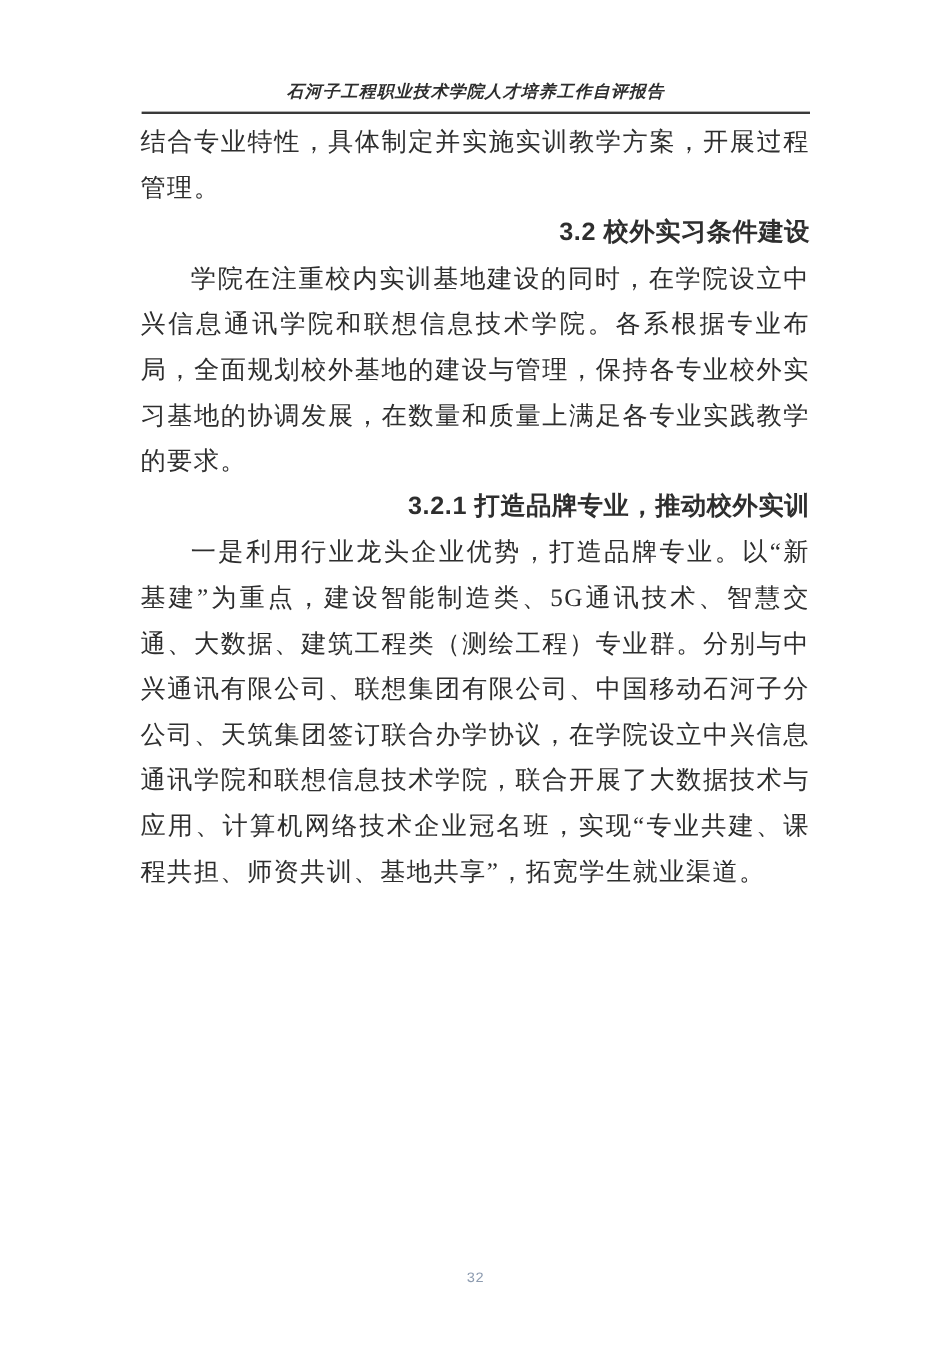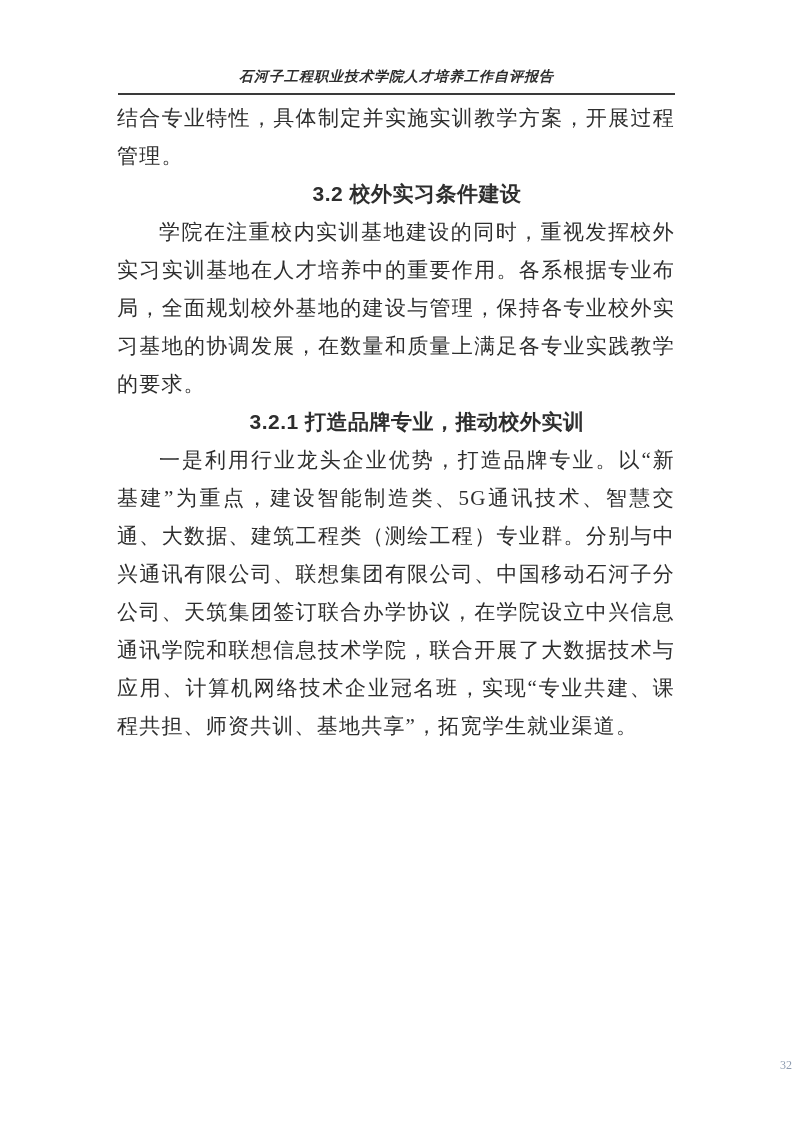--- a/index.html
+++ b/index.html
@@ -48,49 +48,49 @@
   }
   .doc-body p.continuation {
     text-indent: 0;
   }
   .section-heading {
     margin: 0;
     font-size: 21px;
     line-height: 38px;
     font-weight: bold;
     text-indent: 2em;
-    text-align: center;
+    text-align: right;
     font-family: "Liberation Sans", "DejaVu Sans", sans-serif;
     letter-spacing: 0.5px;
     color: var(--text-color, #2e2e2e);
   }
   .page-number {
     position: absolute;
     left: 0;
     right: 0;
     top: 1058px;
-    text-align: right;
+    text-align: center;
     font-size: 12px;
-    font-family: Liberation Serif, serif;
+    font-family: Liberation Mono, monospace;
     color: var(--page-number-color, #8e9cb0);
   }
 </style>
 </head>
 <body>
 
 <div class="page">
 
   <div class="page-header">石河子工程职业技术学院人才培养工作自评报告</div>
 
   <div class="doc-body">
     <p class="continuation">结合专业特性，具体制定并实施实训教学方案，开展过程管理。</p>
 
     <h2 class="section-heading">3.2 校外实习条件建设</h2>
 
-    <p>学院在注重校内实训基地建设的同时，重视发挥校外实习实训基地在人才培养中的重要作用。各系根据专业布局，全面规划校外基地的建设与管理，保持各专业校外实习基地的协调发展，在数量和质量上满足各专业实践教学的要求。</p>
+    <p>学院在注重校内实训基地建设的同时，在学院设立中兴信息通讯学院和联想信息技术学院。各系根据专业布局，全面规划校外基地的建设与管理，保持各专业校外实习基地的协调发展，在数量和质量上满足各专业实践教学的要求。</p>
 
     <h2 class="section-heading">3.2.1 打造品牌专业，推动校外实训</h2>
 
     <p>一是利用行业龙头企业优势，打造品牌专业。以“新基建”为重点，建设智能制造类、5G通讯技术、智慧交通、大数据、建筑工程类（测绘工程）专业群。分别与中兴通讯有限公司、联想集团有限公司、中国移动石河子分公司、天筑集团签订联合办学协议，在学院设立中兴信息通讯学院和联想信息技术学院，联合开展了大数据技术与应用、计算机网络技术企业冠名班，实现“专业共建、课程共担、师资共训、基地共享”，拓宽学生就业渠道。</p>
 
   </div>
 
   <div class="page-number">32</div>
 
 </div>

